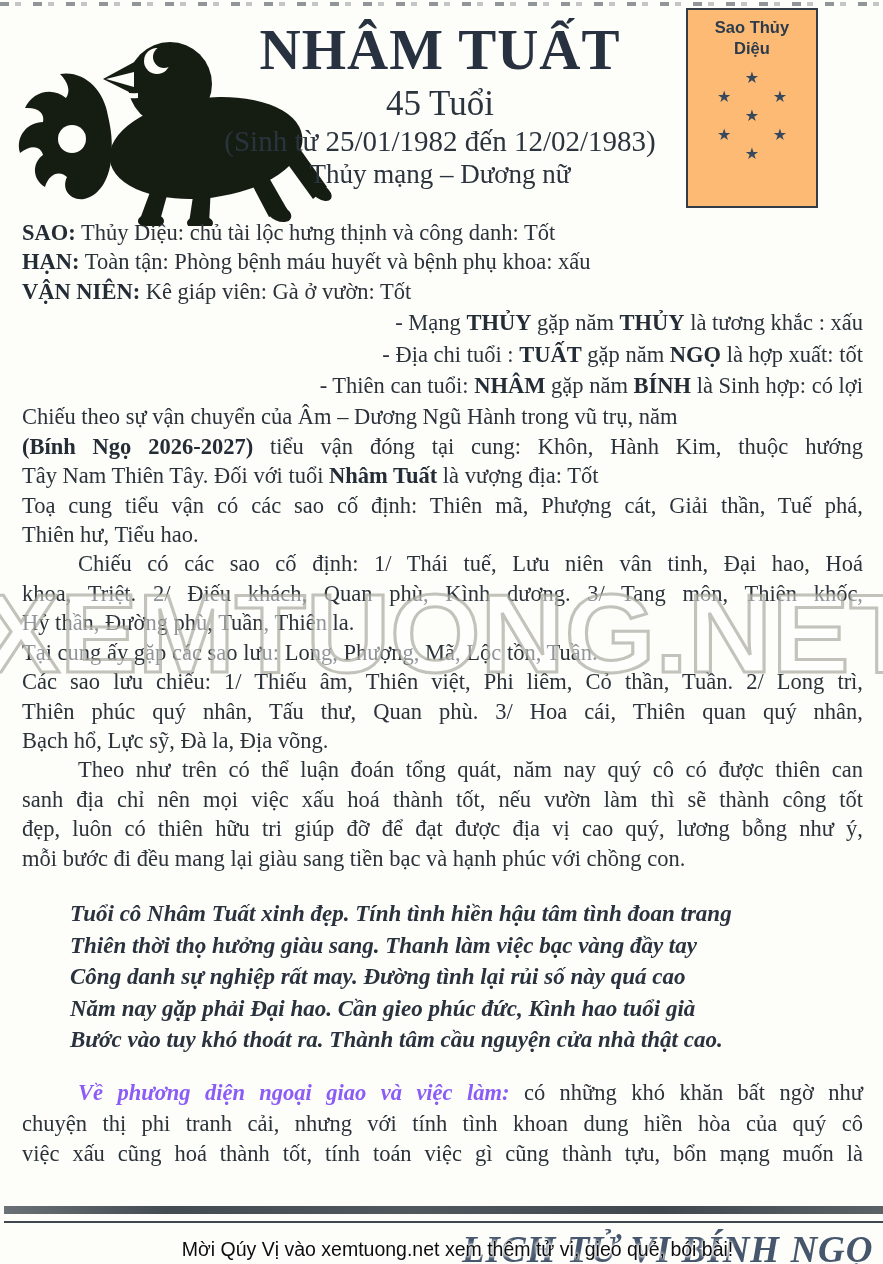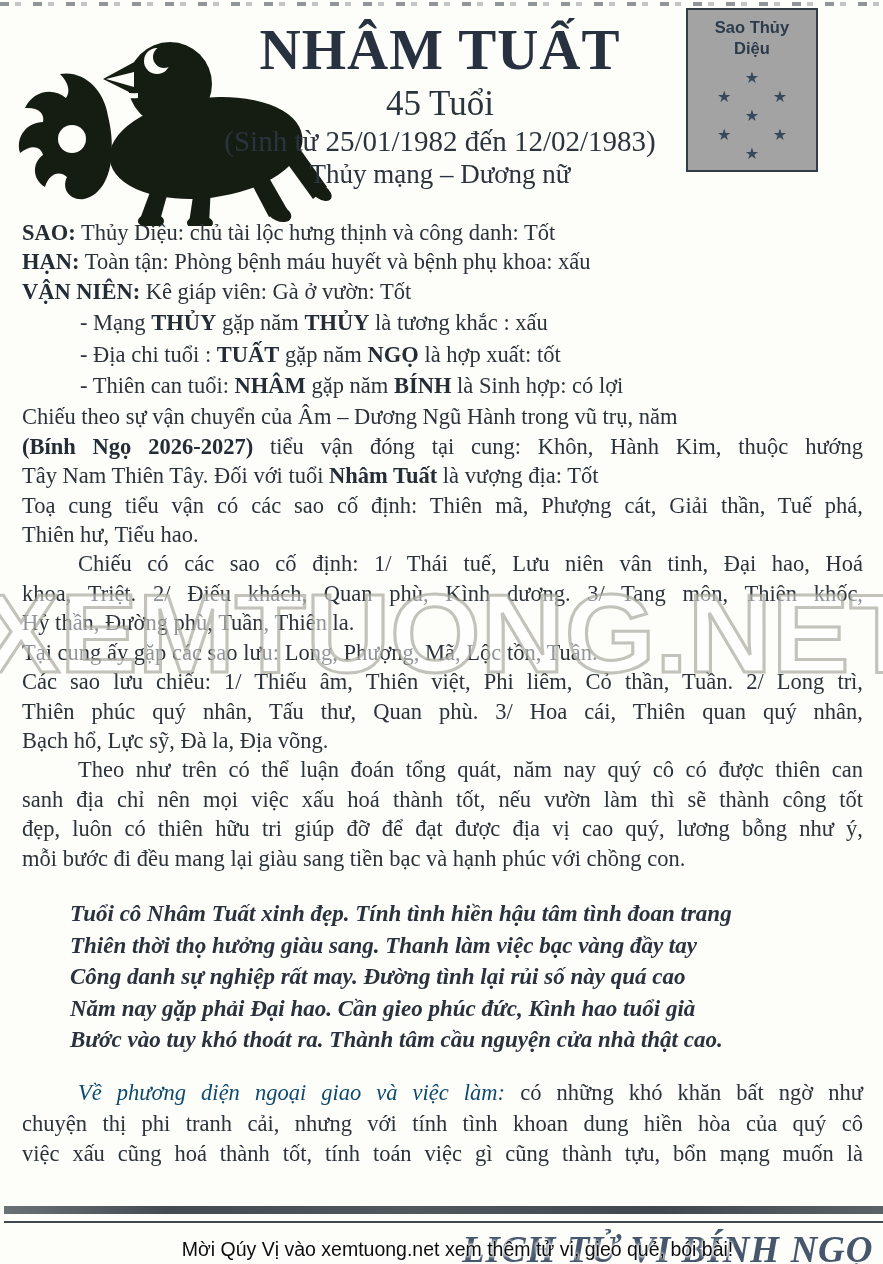--- a/index.html
+++ b/index.html
@@ -18,39 +18,39 @@
   
   .dog-stamp { position:absolute; left:8px; top:20px; width:332px; height:206px; }
   
   .header-center { position:absolute; left:205px; top:18px; width:470px; text-align:center; }
   .page-title { font-size:57px; font-weight:700; letter-spacing:1px; color:#27313f; line-height:64px; }
   .age-line   { font-size:35px; line-height:40px; margin-top:2px; color:#2b333d; }
   .birth-line { font-size:29px; line-height:34px; color:#2b333d; }
   .mang-line  { font-size:27px; line-height:33px; color:#2b333d; }
   
   .star-box {
-    position:absolute; left:686px; top:8px; width:132px; height:164px;
-    border:2px solid #323c46; background:#a3a3a3; box-sizing:border-box; text-align:center;
+    position:absolute; left:686px; top:8px; width:132px; height:200px;
+    border:2px solid #323c46; background:#fdba74; box-sizing:border-box; text-align:center;
   }
   .star-box-title {
     font-family:"Liberation Sans", sans-serif; font-weight:700; font-size:16.5px;
     line-height:21px; color:#2c3b4c; width:92px; margin:7px auto 0 auto;
   }
   .stars { margin-top:9px; }
   .star-row { height:19px; width:70px; margin:0 auto; display:flex; align-items:center; justify-content:center; }
   .star-row.double { justify-content:space-between; }
   .star { font-size:16px; color:#36485c; line-height:1; }
   
   .body-text { position:absolute; left:22px; top:218px; width:841px; font-size:22.5px; line-height:29.4px; }
   .line { min-height:29.4px; white-space:nowrap; }
   .line.j { white-space:normal; text-align:justify; text-align-last:justify; }
   .line.ti { text-indent:56px; }
-  .line.ind { text-indent:58px; margin:2px 0; }
+  .line.ind { text-indent:58px; margin:2px 0;text-align:right; }
   .b  { font-weight:700; color:#242c35; }
-  .bi { font-weight:400; font-style:italic; color:#0c4a6e; }
+  .bi { font-weight:700; font-style:italic; color:#8b5cf6; }
   
   .poem { position:absolute; left:70px; top:898px; font-size:23px; line-height:31.6px;
           font-weight:700; font-style:italic; color:#2a323d; }
   .poem-line { white-space:nowrap; }
   
   .outro { position:absolute; left:22px; top:1078px; width:841px; font-size:22.5px; line-height:30.5px; }
   
   .watermark {
     position:absolute; left:0; top:578px; width:883px; text-align:center; z-index:5;
     font-family:"Liberation Sans", sans-serif; font-weight:700; font-size:112px; line-height:112px;

